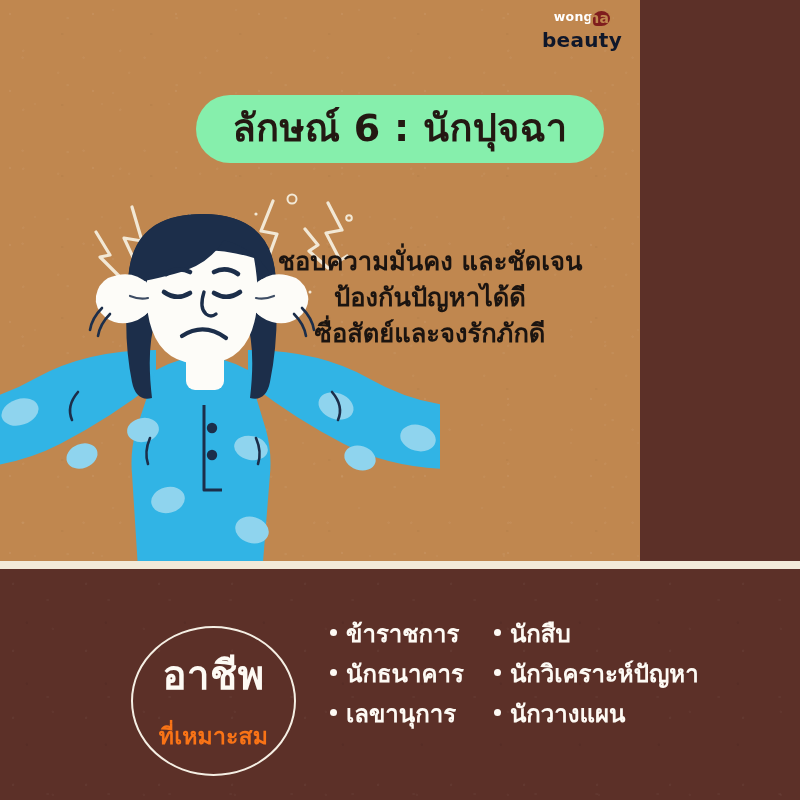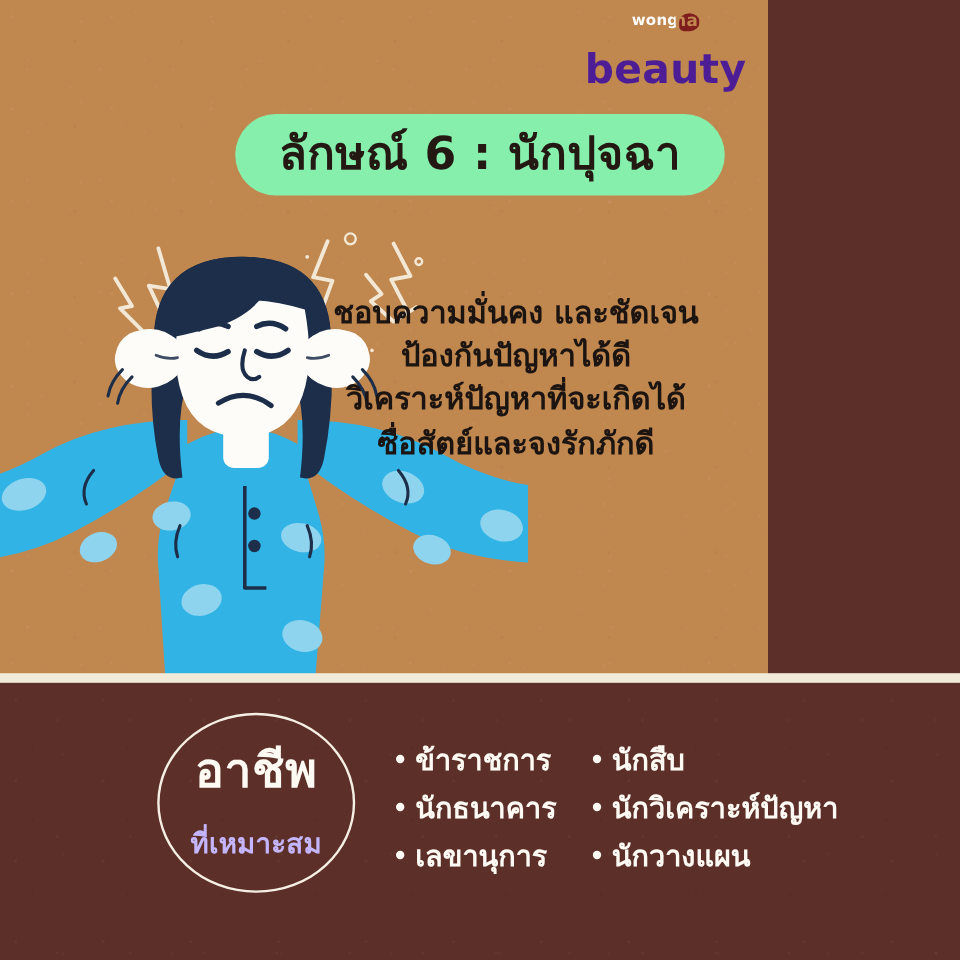--- a/index.html
+++ b/index.html
@@ -52,22 +52,22 @@
   }
   .logo-nai {
     display:inline-flex; align-items:center; justify-content:center;
     background:#7f1d1d; color:#c0874f;
     border-radius:50% 50% 50% 4px;
     font-size:14px; font-weight:700;
     width:17px; height:15px; margin-left:.5px;
     position:relative; top:1px;
   }
   .logo-beauty {
-    font-size:34px; color:#4c1d95; font-weight:700;
-    letter-spacing:.3px; margin-top:16px;
+    font-size:20px; color:#0f172a; font-weight:700;
+    letter-spacing:.3px; margin-top:5px;
   }
 
   
   .kicker {
     position:absolute; left:0; top:43px; width:800px;
     text-align:center; z-index:5;
     font-size:37px; font-weight:700; color:#fdfaf4;
     letter-spacing:.6px;
   }
   .title-pill {
@@ -115,34 +115,34 @@
     background-image:
       radial-gradient(circle at 18% 22%, rgba(255,255,255,.13) 0 1px, transparent 1.5px),
       radial-gradient(circle at 58% 72%, rgba(255,255,255,.10) 0 1px, transparent 1.5px),
       radial-gradient(circle at 78% 32%, rgba(255,255,255,.11) 0 1px, transparent 1.5px),
       radial-gradient(circle at 34% 88%, rgba(0,0,0,.16) 0 1px, transparent 1.5px);
     background-size:73px 67px, 91px 83px, 61px 97px, 79px 61px;
     pointer-events:none;
   }
 
   .career-badge {
-    position:absolute; left:131px; top:594px;
+    position:absolute; left:131px; top:626px;
     width:165px; height:150px;
     border:2.5px solid #f5efe4; border-radius:50%;
     display:flex; flex-direction:column;
     align-items:center; justify-content:center;
     z-index:8;
     gap:30px;
   }
   .career-main {
     font-size:40px; font-weight:700; color:#fdfaf4;
     line-height:1; letter-spacing:.5px;
   }
   .career-sub {
-    font-size:23px; font-weight:700; color:#c4b5fd;
+    font-size:23px; font-weight:700; color:#f97316;
     line-height:1; margin-top:0; letter-spacing:.2px;
   }
 
   .jobs {
     position:absolute; left:330px; top:622px;
     z-index:8; display:flex; gap:30px;
   }
   .jobs-col { display:flex; flex-direction:column; gap:14px; }
   .job {
     display:flex; align-items:baseline; gap:9px;
@@ -276,21 +276,20 @@
     </div>
 
 
     <div class="title-pill">
       <span class="title-pill-text">ลักษณ์ 6 : นักปุจฉา</span>
     </div>
 
     <div class="body-text">
       <p>ชอบความมั่นคง และชัดเจน</p>
       <p>ป้องกันปัญหาได้ดี</p>
-      <p>วิเคราะห์ปัญหาที่จะเกิดได้</p>
       <p>ซื่อสัตย์และจงรักภักดี</p>
     </div>
   </div>
 
   <div class="divider"></div>
 
   <div class="bottom-panel">
     <div class="grain-dark"></div>
   </div>
 

